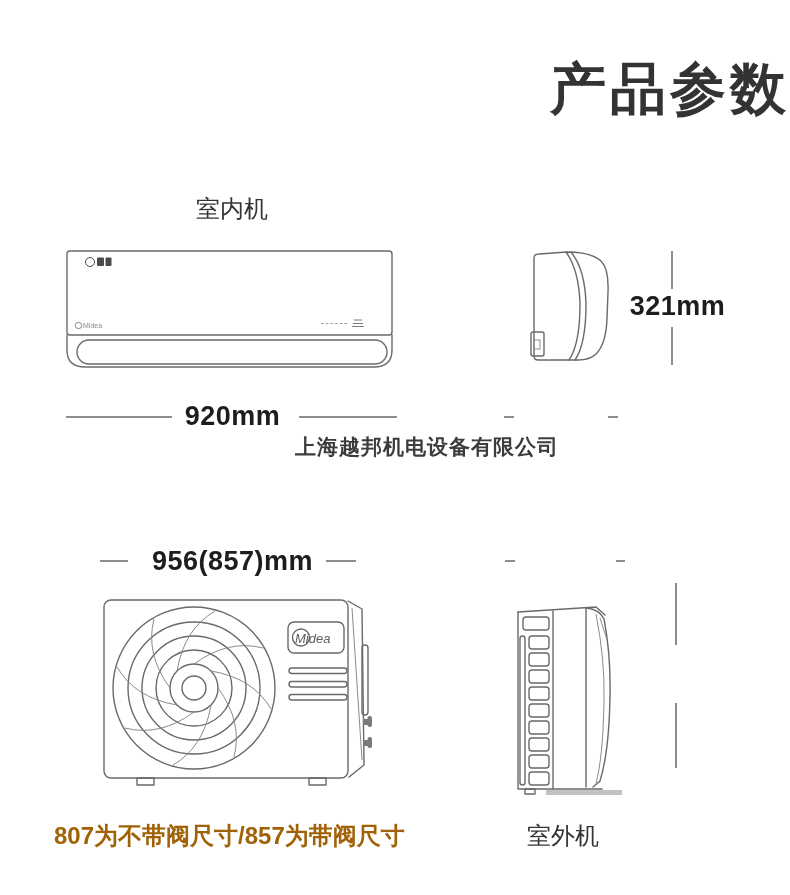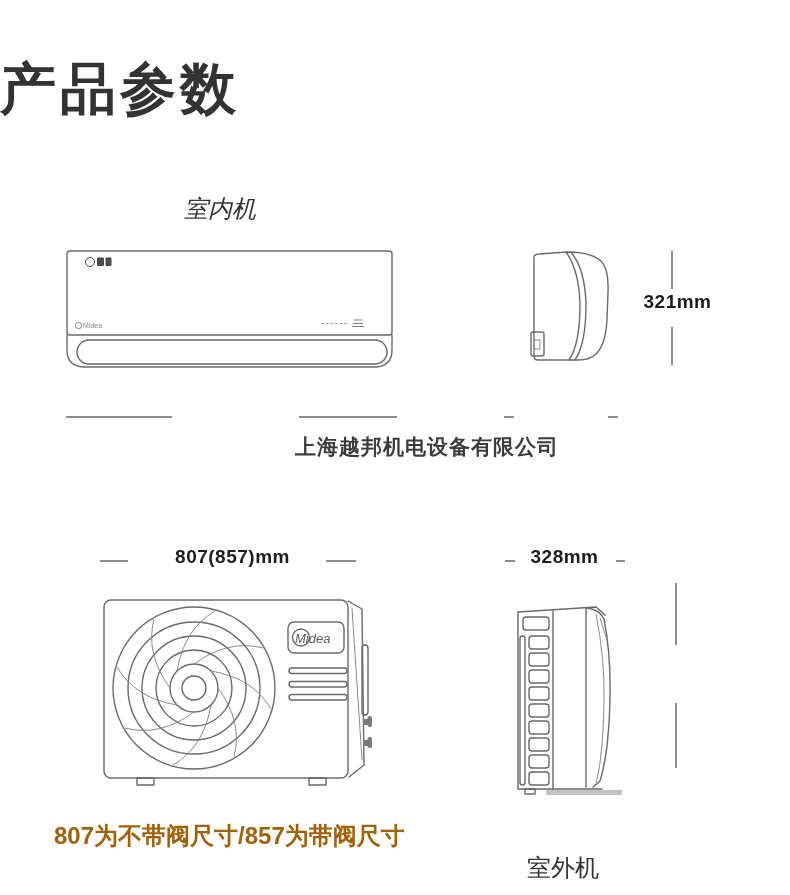--- a/index.html
+++ b/index.html
@@ -1,26 +1,26 @@
 <!DOCTYPE html>
 <html><head>
 <meta charset="utf-8">
 <style>
   html,body { margin:0; padding:0; background:#fff; }
   .canvas {
     position:relative; width:790px; height:895px; background:#ffffff;
     font-family:"Liberation Sans","DejaVu Sans",sans-serif; overflow:hidden;
   }
   .page-title {
-    position:absolute; top:52px; left:0; width:100%; text-align:left;
+    position:absolute; top:52px; left:0; width:100%; text-align:right;
     font-size:56px; font-weight:bold; color:#333333; letter-spacing:4px;
   }
   .section-label { position:absolute; font-size:24px; color:#333333; font-weight:500; }
   .dim-text {
-    position:absolute; font-size:19px; font-weight:bold; color:#1d1d1d;
+    position:absolute; font-size:27px; font-weight:bold; color:#1d1d1d;
     text-align:center; letter-spacing:0.5px; white-space:nowrap;
   }
   .hline { position:absolute; height:2px; background:#8d8d8d; }
   .vline { position:absolute; width:2px; background:#8d8d8d; }
   .watermark {
     position:absolute; top:433px; left:0; width:100%; text-align:center;
     font-family:"Liberation Serif","DejaVu Serif",serif;
     font-size:21px; color:#3c3c3c; letter-spacing:1px; font-weight:bold;margin-left:32px;
   }
   .note { position:absolute; font-size:24px; font-weight:bold; color:#a16207; white-space:nowrap; }
@@ -30,21 +30,21 @@
   .fillgray { fill:#7a7a7a; stroke:none; }
   svg text { font-family:"Liberation Sans","DejaVu Sans",sans-serif; }
 </style>
 </head>
 <body>
 
 <div class="canvas">
 
   <div class="page-title">产品参数</div>
 
-  <div class="section-label" style="left:184px; top:193px;font-style:italic;">室内机</div>
+  <div class="section-label" style="left:196px; top:193px;">室内机</div>
 
   <svg style="left:60px; top:245px;" width="345" height="130" viewBox="0 0 345 130">
     <rect class="stroke" x="7" y="6" width="325" height="84" rx="3"></rect>
 
     <g>
       <circle class="stroke-thin" cx="30" cy="17" r="4.5" style="stroke:#4a4a4a"></circle>
       <rect x="37" y="12.5" width="7" height="8.5" rx="1" fill="#4a4a4a"></rect>
       <rect x="45.5" y="12.5" width="6" height="8.5" rx="1" fill="#4a4a4a"></rect>
     </g>
 
@@ -68,33 +68,33 @@
     <path class="stroke" d="M43,8 Q56,26 57,60 Q57,100 46,116"></path>
     <rect class="stroke" x="8" y="88" width="13" height="24" rx="2"></rect>
     <rect class="stroke-thin" x="11" y="96" width="6" height="9"></rect>
   </svg>
 
   <div class="vline" style="left:671px; top:251px; height:38px;"></div>
   <div class="dim-text" style="left:625px; top:291px; width:105px;">321mm</div>
   <div class="vline" style="left:671px; top:327px; height:38px;"></div>
 
   <div class="hline" style="left:66px; top:416px; width:106px;"></div>
+  <div class="dim-text" style="left:170px; top:401px; width:125px;">920mm</div>
   <div class="hline" style="left:299px; top:416px; width:98px;"></div>
 
   <div class="hline" style="left:504px; top:416px; width:10px;"></div>
   <div class="hline" style="left:608px; top:416px; width:10px;"></div>
 
   <div class="watermark">上海越邦机电设备有限公司</div>
 
   <div class="hline" style="left:100px; top:560px; width:28px;"></div>
-  <div class="dim-text" style="left:140px; top:546px; width:185px;">807(857)mm</div>
+  <div class="dim-text" style="left:140px; top:546px; width:185px;">956(857)mm</div>
   <div class="hline" style="left:326px; top:560px; width:30px;"></div>
 
   <div class="hline" style="left:505px; top:560px; width:10px;"></div>
-  <div class="dim-text" style="left:512px; top:546px; width:105px;">328mm</div>
   <div class="hline" style="left:616px; top:560px; width:9px;"></div>
 
   <svg style="left:100px; top:592px;" width="278" height="200" viewBox="0 0 278 200">
     <rect class="stroke" x="4" y="8" width="244" height="178" rx="7"></rect>
     <path class="stroke" d="M248,9 L262,17 L264,173 L249,185"></path>
     <path class="stroke-thin" d="M252,16 L262,168"></path>
     <rect class="stroke" x="262" y="53" width="6" height="70" rx="3"></rect>
 
     <g>
       <rect class="fillgray" x="263" y="127" width="5" height="6"></rect>
@@ -158,15 +158,15 @@
     <path class="stroke-thin" d="M84,14 Q93,60 92,100 Q91,158 84,183"></path>
     <path class="stroke-thin" d="M88,18 L95,40"></path>
     <rect x="34" y="190" width="76" height="5" fill="#8f8f8f" opacity="0.55"></rect>
     <rect class="stroke" x="13" y="189" width="10" height="5"></rect>
   </svg>
 
   <div class="vline" style="left:675px; top:583px; height:62px;"></div>
   <div class="vline" style="left:675px; top:703px; height:65px;"></div>
 
   <div class="note" style="left:54px; top:820px;">807为不带阀尺寸/857为带阀尺寸</div>
-  <div class="section-label" style="left:527px; top:820px;margin-top:32px;">室外机</div>
+  <div class="section-label" style="left:527px; top:820px;">室外机</div>
 
 </div>
 
 </body></html>

